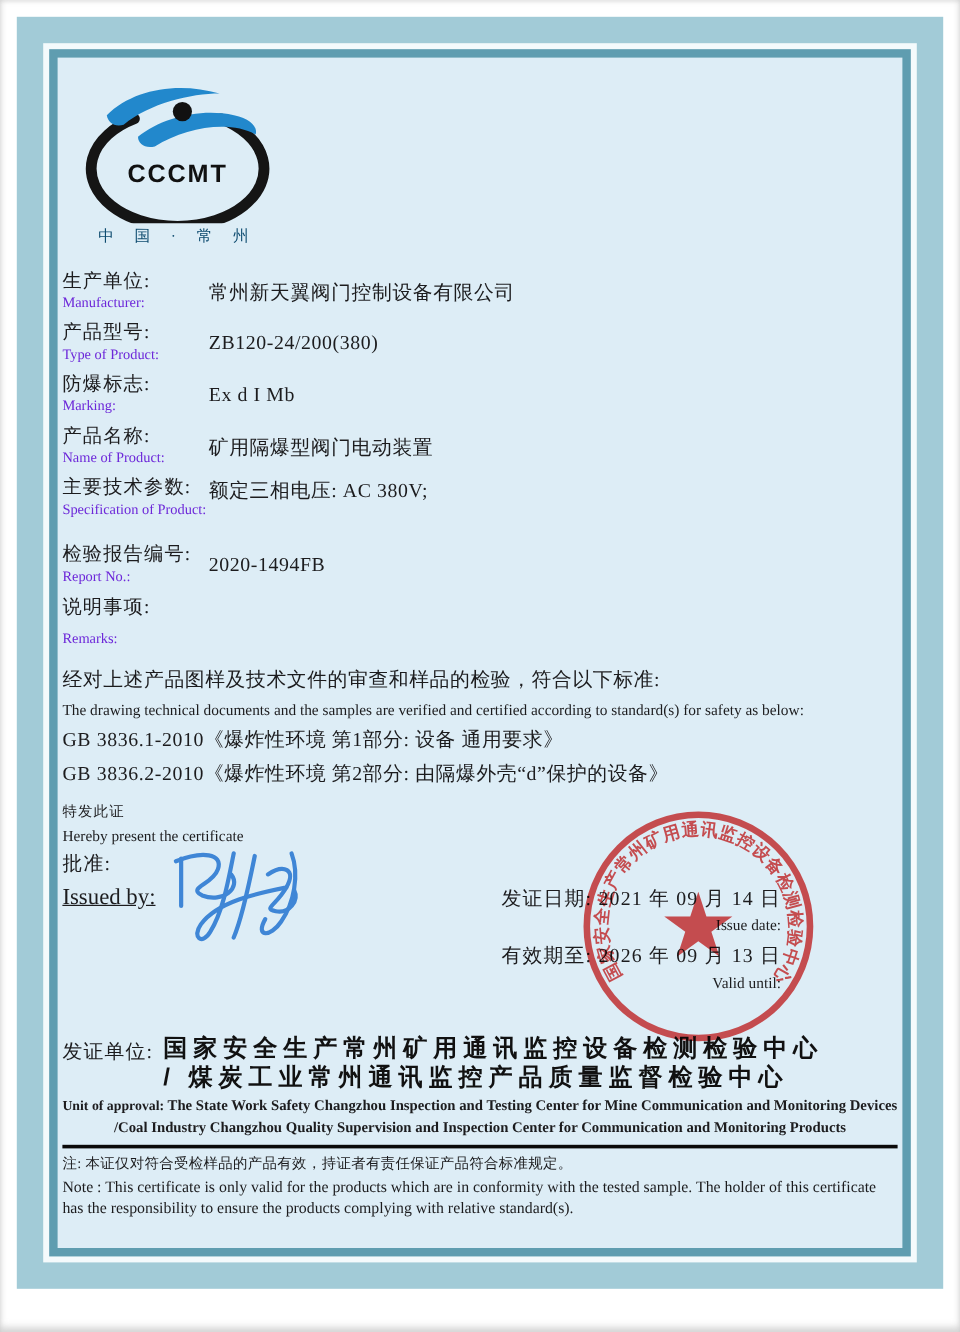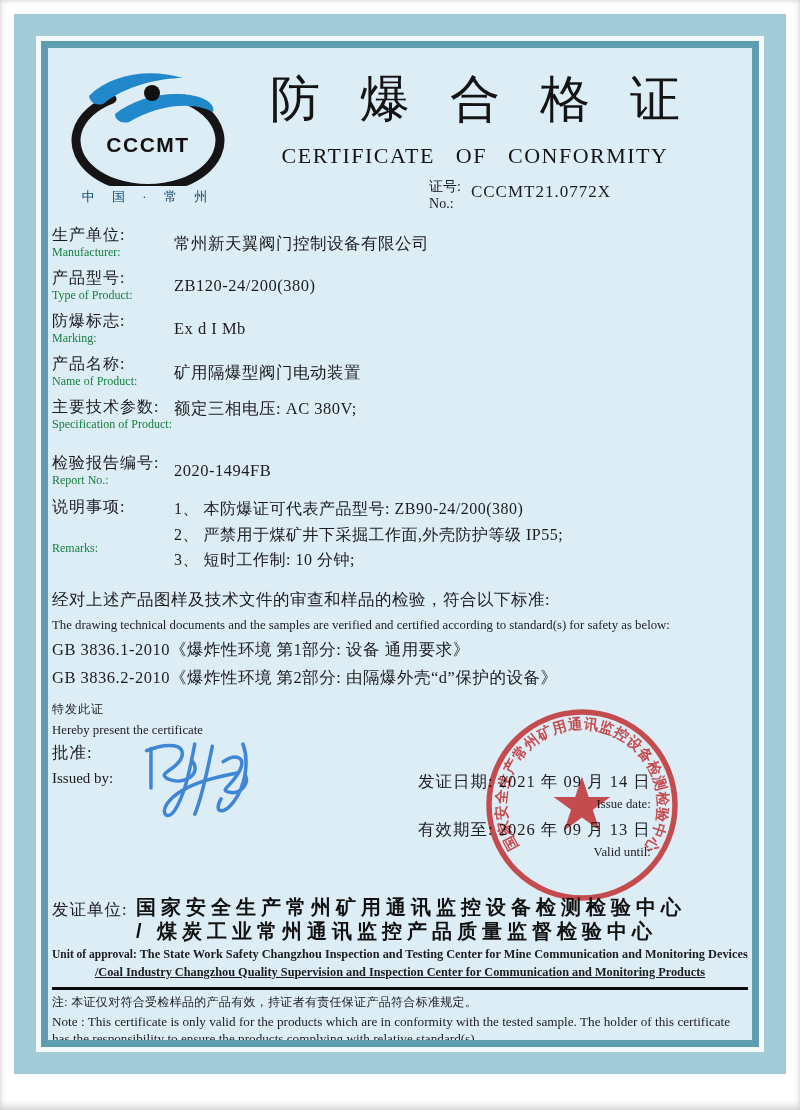--- a/index.html
+++ b/index.html
@@ -32,51 +32,51 @@
   .title-zh { font-size:50px; letter-spacing:40px; margin-right:-40px; color:#141414; font-weight:400; }
   .title-en { font-size:22px; letter-spacing:1.5px; word-spacing:14px; margin-top:10px; color:#141414; }
   .certno { display:flex; justify-content:center; margin-top:9px; margin-left:90px; }
   .certno-labels { text-align:left; font-size:14px; line-height:17px; }
   .certno-value { font-size:17px; margin-left:10px; margin-top:4px; letter-spacing:1px; }
   
   .fields { margin-top:8px; }
   .field { display:flex; min-height:42px; margin-bottom:1px; }
   .flabel { width:122px; flex:none; }
   .flabel .zh { font-size:16px; line-height:21px; letter-spacing:1px; }
-  .flabel .en { font-size:12px; line-height:15px; color:#15803d; }
+  .flabel .en { font-size:12px; line-height:15px; color:#6d28d9; }
   .fvalue { font-size:16.5px; padding-top:9px; letter-spacing:.5px; }
   .field-report { margin-top:14px; }
   .remarks { display:flex; margin-top:2px; }
   .remark-items { font-size:16px; line-height:25.5px; letter-spacing:.5px; }
   
   .standards { margin-top:16px; }
   .std-intro-zh { font-size:16.5px; letter-spacing:.5px; }
   .std-intro-en { font-size:12.8px; margin-top:7px; }
   .std-item { font-size:16.5px; margin-top:6px; letter-spacing:.5px; }
   
   .issue-zone { position:relative; height:192px; margin-top:12px; }
   .present-zh { font-size:12px; letter-spacing:1px; }
   .present-en { font-size:12.8px; margin-top:5px; }
   .approved-zh { font-size:16.5px; margin-top:4px; letter-spacing:1px; }
-  .approved-en { font-size:15px; margin-top:6px; }
+  .approved-en { font-size:19px; margin-top:6px;text-decoration:underline; }
   .signature { position:absolute; left:82px; top:30px; }
   .dates { position:absolute; left:366px; top:70px;text-align:right; }
   .date-line { font-size:16.5px; letter-spacing:1px; }
   .date-sub { font-size:12.8px; margin:4px 0 7px 2px; }
   .stamp { position:absolute; left:430px; top:4px; width:200px; height:200px;
            opacity:.88; mix-blend-mode:multiply; }
   
   .unit { margin-top:2px; }
   .unit-row { display:flex; }
   .unit-label-zh { font-size:16.5px; flex:none; width:84px; padding-top:4px; letter-spacing:1px; }
   .unit-lines-zh { font-family:"Liberation Sans","DejaVu Sans",sans-serif; font-weight:700;
                    font-size:20px; line-height:24px; letter-spacing:5px; color:#111; }
   .unit-en { font-size:12.3px; font-weight:700; margin-top:4px; }
   .unit-en .lbl { font-weight:700; font-size:11.5px; }
-  .unit-en2 { font-size:12.3px; font-weight:700; text-align:center; margin-top:3px;text-decoration:underline; }
+  .unit-en2 { font-size:12.3px; font-weight:700; text-align:center; margin-top:3px; }
   
   .divider { border-top:3px solid #0a0a0a; margin-top:7px; }
   .note-zh { font-size:12px; margin-top:4px; letter-spacing:.3px; }
   .note-en { font-size:13.2px; line-height:17.5px; margin-top:2px; }
   .stamp-text-el { font-size:14.5px; letter-spacing:.5px; font-weight:700; }
 </style>
 </head>
 <body>
 
 <div class="paper">
@@ -88,31 +88,20 @@
       <div class="logo">
         <svg width="170" height="120" viewBox="0 0 170 120">
           <path d="M121,33 A72,48 0 1 1 49,33" fill="none" stroke="#151515" stroke-width="9" stroke-linecap="round"></path>
           <path d="M26,30 C48,8 86,2 120,12 C96,12 62,20 40,38 C32,40 27,36 26,30 Z" fill="#2288cc"></path>
           <path d="M52,48 C72,32 104,24 132,30 C146,33 152,40 150,46 C128,34 92,40 66,56 C58,58 52,54 52,48 Z" fill="#2288cc"></path>
           <circle cx="89" cy="27" r="8" fill="#111"></circle>
           <text x="85" y="86" text-anchor="middle" font-family="Liberation Sans, sans-serif" font-weight="700" font-size="21" letter-spacing="1.5" fill="#111">CCCMT</text>
         </svg>
         <div class="logo-region">中 国 · 常 州</div>
       </div>
-      <div class="titlebox">
-        <div class="title-zh">防爆合格证</div>
-        <div class="title-en">CERTIFICATE  OF  CONFORMITY</div>
-        <div class="certno">
-          <div class="certno-labels">
-            <div>证号:</div>
-            <div>No.:</div>
-          </div>
-          <div class="certno-value">CCCMT21.0772X</div>
-        </div>
-      </div>
     </div>
 
     <div class="fields">
       <div class="field">
         <div class="flabel">
                 <div class="zh">生产单位:</div>
                 <div class="en">Manufacturer:</div>
               </div>
         <div class="fvalue">常州新天翼阀门控制设备有限公司</div>
       </div>
@@ -147,26 +136,21 @@
       <div class="field field-report">
         <div class="flabel">
                 <div class="zh">检验报告编号:</div>
                 <div class="en">Report No.:</div>
               </div>
         <div class="fvalue">2020-1494FB</div>
       </div>
       <div class="remarks">
         <div class="flabel">
           <div class="zh">说明事项:</div>
-          <div class="en" style="margin-top:24px;">Remarks:</div>
-        </div>
-        <div class="remark-items">
-          <div>1、 本防爆证可代表产品型号: ZB90-24/200(380)</div>
-          <div>2、 严禁用于煤矿井下采掘工作面,外壳防护等级 IP55;</div>
-          <div>3、 短时工作制: 10 分钟;</div>
+          <div class="en" style="margin-top:8px;">Remarks:</div>
         </div>
       </div>
     </div>
 
     <div class="standards">
       <div class="std-intro-zh">经对上述产品图样及技术文件的审查和样品的检验，符合以下标准:</div>
       <div class="std-intro-en">The drawing technical documents and the samples are verified and certified according to standard(s) for safety as below:</div>
       <div class="std-item">GB 3836.1-2010《爆炸性环境 第1部分: 设备 通用要求》</div>
       <div class="std-item">GB 3836.2-2010《爆炸性环境 第2部分: 由隔爆外壳“d”保护的设备》</div>
     </div>

